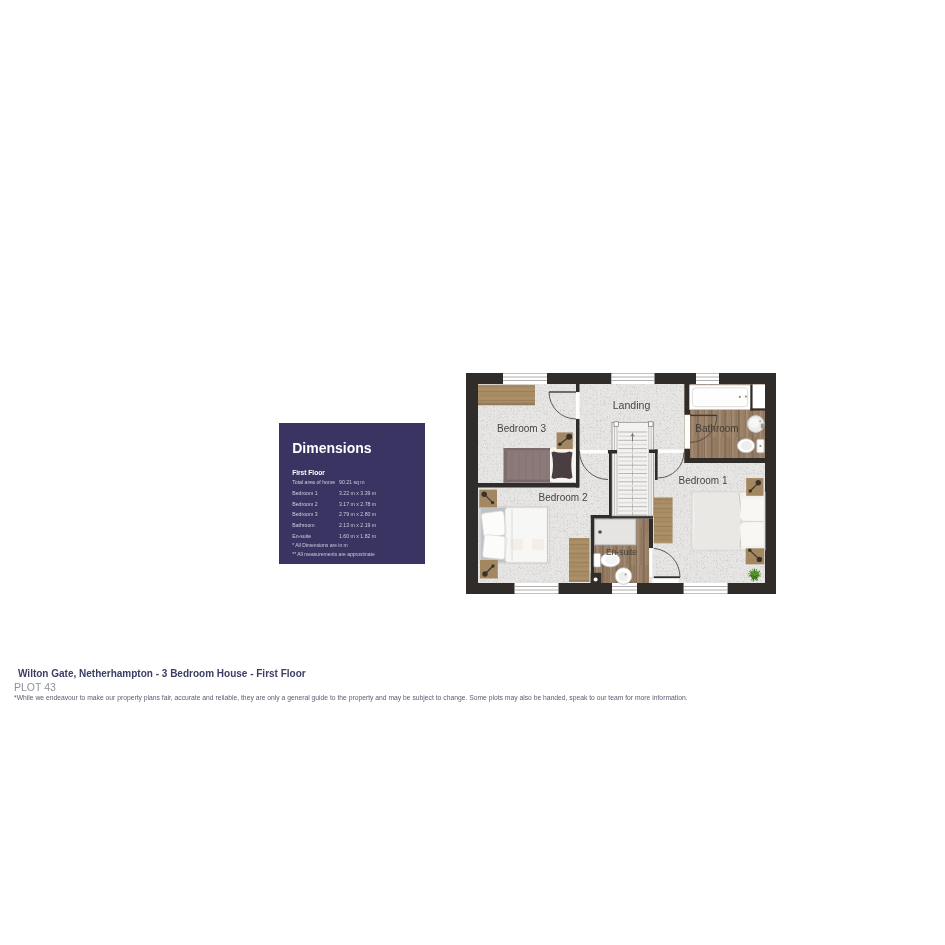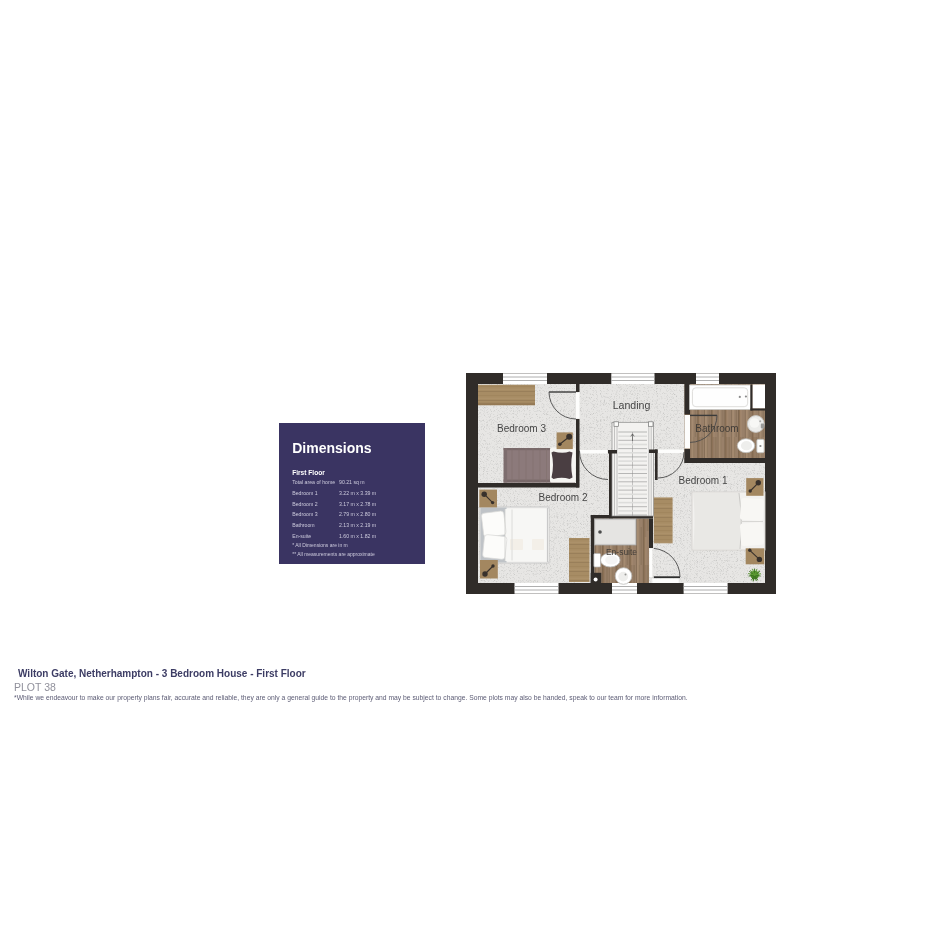--- a/index.html
+++ b/index.html
@@ -253,14 +253,14 @@
 <div class="rl" style="top:511.2px;">Bedroom 3</div>
 <div class="rv" style="top:511.2px;">2.79 m x 2.80 m</div>
 <div class="rl" style="top:521.9px;">Bathroom</div>
 <div class="rv" style="top:521.9px;">2.13 m x 2.19 m</div>
 <div class="rl" style="top:532.5px;">En-suite</div>
 <div class="rv" style="top:532.5px;">1.60 m x 1.82 m</div>
 <div class="fn" style="top:541.8px;">* All Dimensions are in m</div>
 <div class="fn" style="top:550.8px;">** All measurements are approximate</div>
 
 <div id="title" class="abs">Wilton Gate, Netherhampton - 3 Bedroom House - First Floor</div>
-<div id="plot" class="abs">PLOT 38</div>
+<div id="plot" class="abs">PLOT 43</div>
 <div id="disc" class="abs">*While we endeavour to make our property plans fair, accurate and reliable, they are only a general guide to the property and may be subject to change. Some plots may also be handed, speak to our team for more information.</div>
 
 </body></html>

